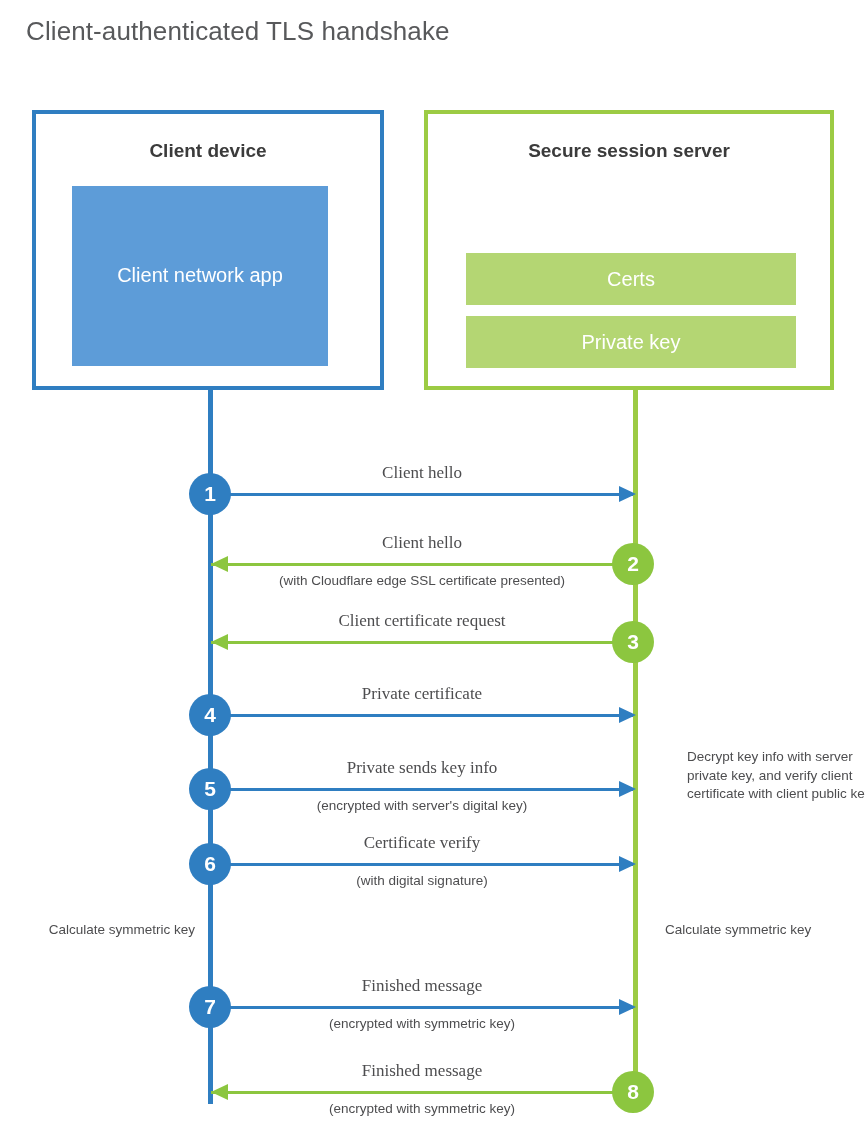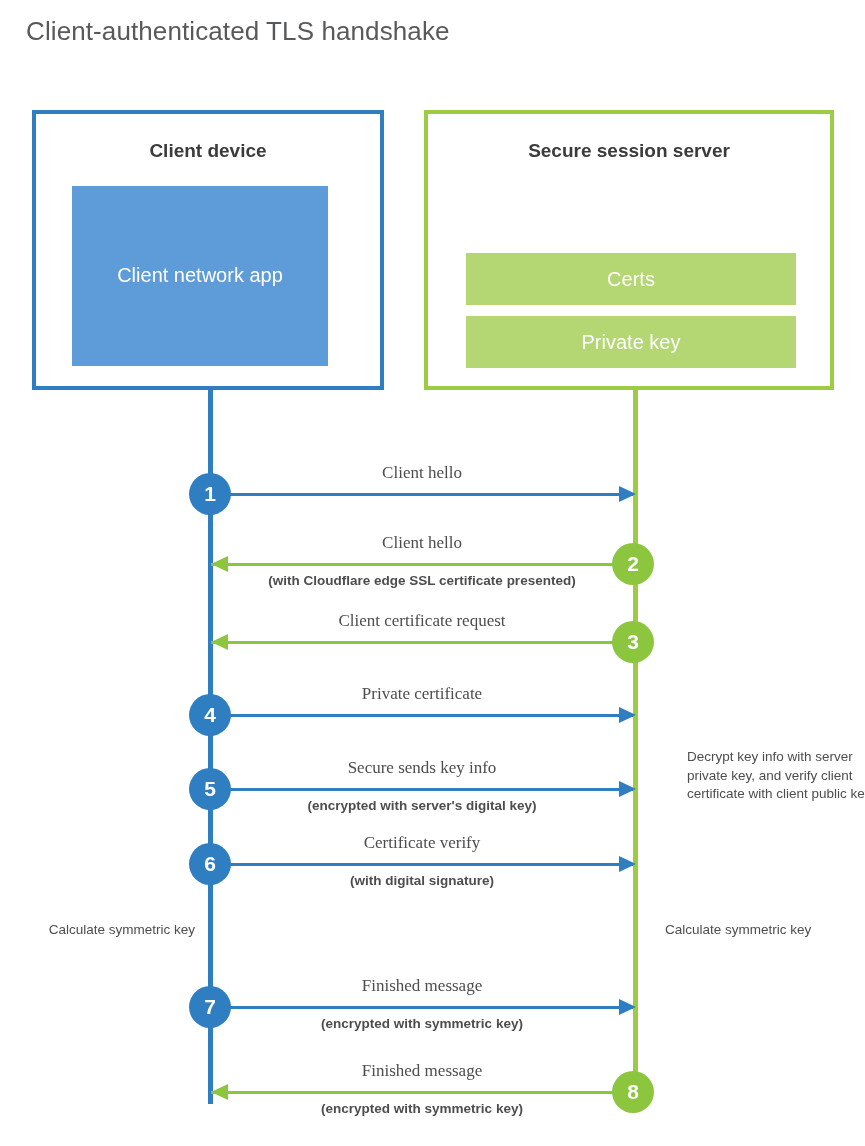--- a/index.html
+++ b/index.html
@@ -164,21 +164,20 @@
   }
   .msg-sub {
     position: absolute;
     left: 190px;
     width: 464px;
     text-align: center;
     font-size: 13.5px;
     color: #4d4d4f;
     top: 10px;
     white-space: nowrap;
-    font-weight: bold;
   }
 
   
   .step-circle {
     position: absolute;
     width: 42px;
     height: 42px;
     border-radius: 50%;
     color: #ffffff;
     font-size: 21px;
@@ -263,21 +262,21 @@
       <div class="step-circle green right" style="top: 621px;">3</div>
       <div class="msg to-server blue" style="top: 714px;">
         <div class="arrow-line"></div>
         <div class="arrow-head"></div>
         <div class="msg-label">Private certificate</div>
       </div>
       <div class="step-circle blue left" style="top: 694px;">4</div>
       <div class="msg to-server blue" style="top: 788px;">
         <div class="arrow-line"></div>
         <div class="arrow-head"></div>
-        <div class="msg-label">Secure sends key info</div>
+        <div class="msg-label">Private sends key info</div>
         <div class="msg-sub">(encrypted with server's digital key)</div>
       </div>
       <div class="step-circle blue left" style="top: 768px;">5</div>
       <div class="msg to-server blue" style="top: 863px;">
         <div class="arrow-line"></div>
         <div class="arrow-head"></div>
         <div class="msg-label">Certificate verify</div>
         <div class="msg-sub">(with digital signature)</div>
       </div>
       <div class="step-circle blue left" style="top: 843px;">6</div>

